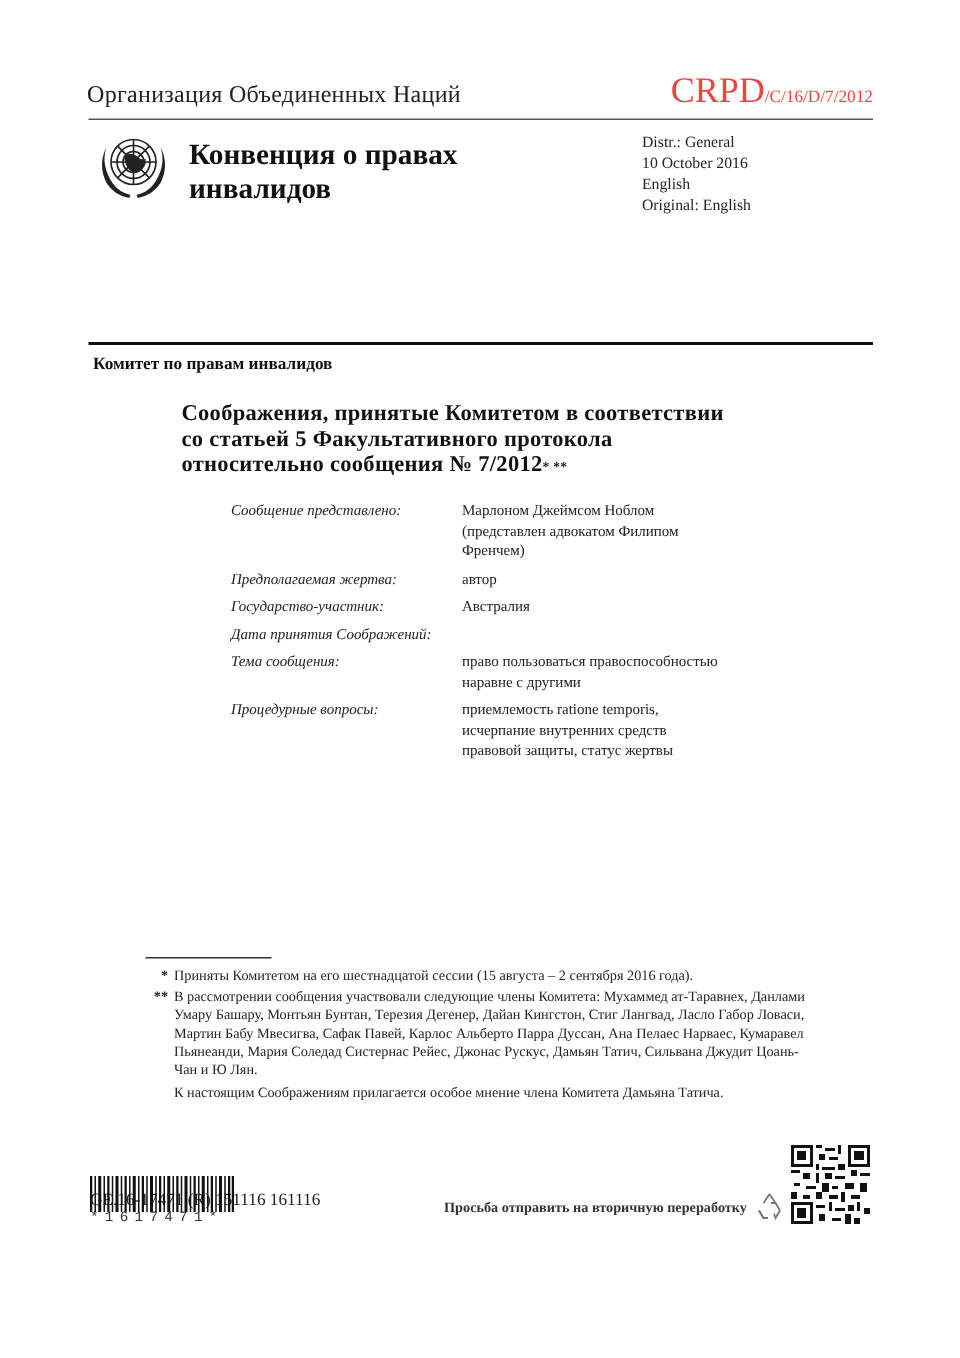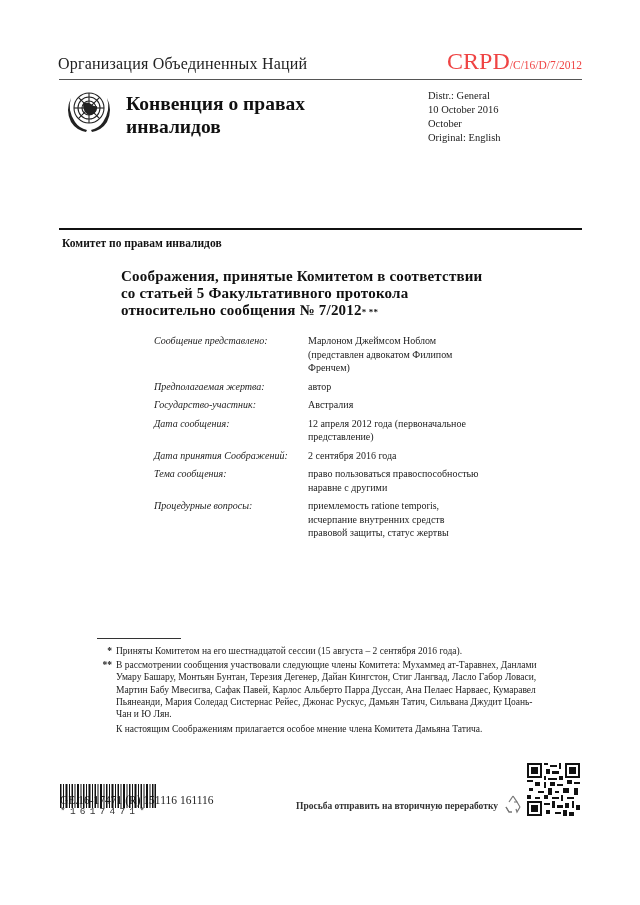--- a/index.html
+++ b/index.html
@@ -60,21 +60,21 @@
 </svg>
 
 <div class="abs conv-title">
   <div>Конвенция о правах</div>
   <div>инвалидов</div>
 </div>
 
 <div class="abs distr">
   <div>Distr.: General</div>
   <div>10 October 2016</div>
-  <div>October</div>
+  <div>English</div>
   <div>Original: English</div>
 </div>
 
 <div class="abs rule2"></div>
 <div class="abs committee">Комитет по правам инвалидов</div>
 
 <div class="abs views-title">
   <div>Соображения, принятые Комитетом в соответствии</div>
   <div>со статьей 5 Факультативного протокола</div>
   <div><span>относительно сообщения № 7/2012</span><span class="stars">* **</span></div>
@@ -89,27 +89,21 @@
     </div>
   <div class="meta-row">
       <div class="meta-label">Предполагаемая жертва:</div>
       <div class="meta-value">автор</div>
     </div>
   <div class="meta-row">
       <div class="meta-label">Государство-участник:</div>
       <div class="meta-value">Австралия</div>
     </div>
   <div class="meta-row">
-      <div class="meta-label">Дата сообщения:</div>
-      <div class="meta-value">12 апреля 2012 года (первоначальное
-представление)</div>
-    </div>
-  <div class="meta-row">
       <div class="meta-label">Дата принятия Соображений:</div>
-      <div class="meta-value">2 сентября 2016 года</div>
     </div>
   <div class="meta-row">
       <div class="meta-label">Тема сообщения:</div>
       <div class="meta-value">право пользоваться правоспособностью
 наравне с другими</div>
     </div>
   <div class="meta-row">
       <div class="meta-label">Процедурные вопросы:</div>
       <div class="meta-value">приемлемость ratione temporis,
 исчерпание внутренних средств

